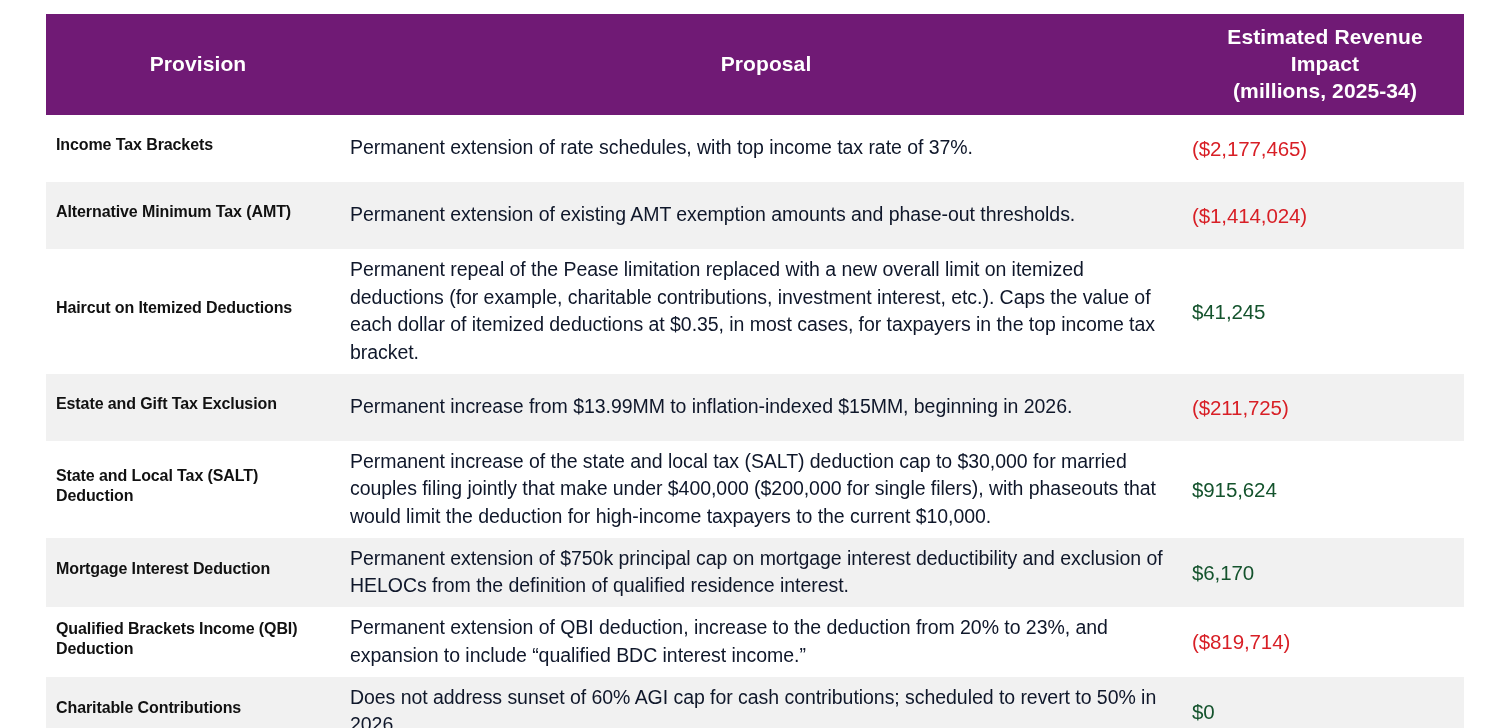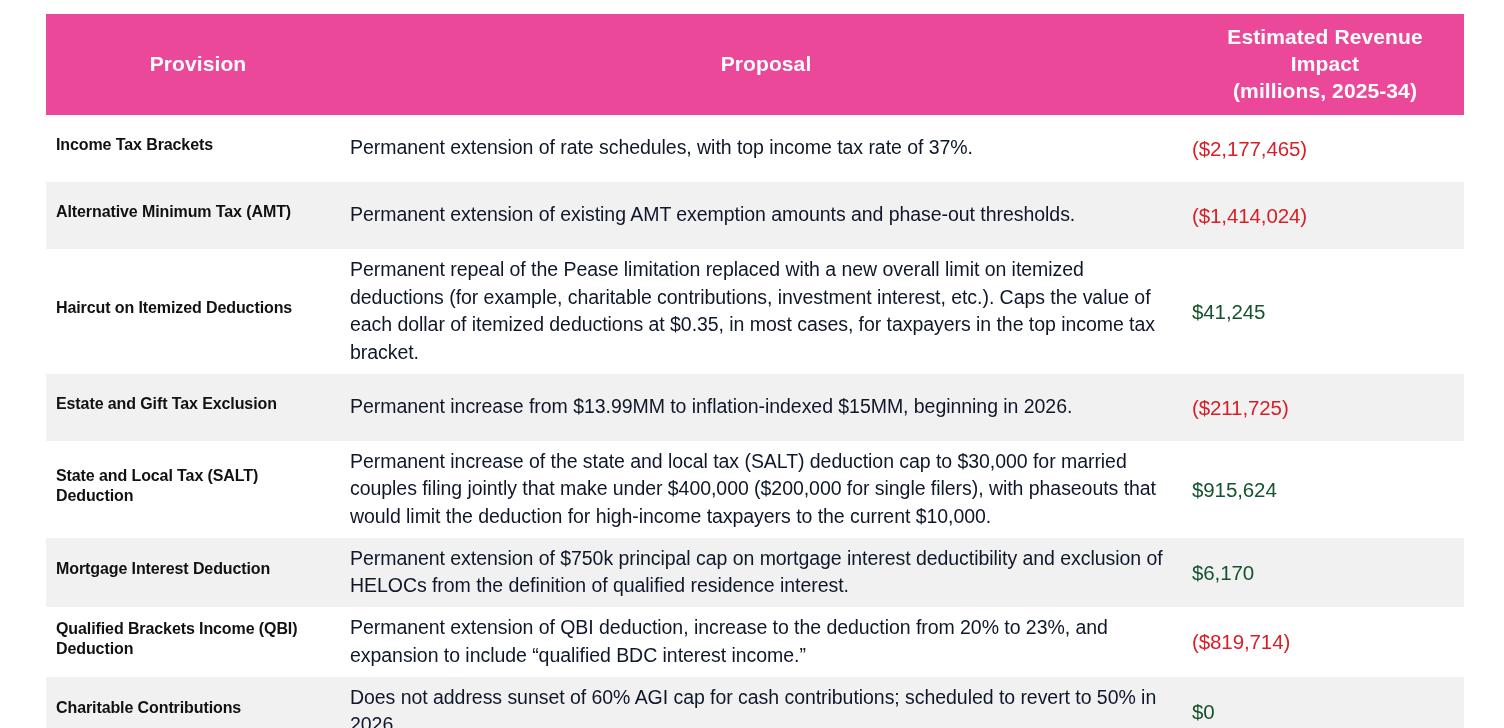--- a/index.html
+++ b/index.html
@@ -28,21 +28,21 @@
   table.tax-table {
     border-collapse: collapse;
     table-layout: fixed;
     width: 1418px;
   }
   col.c-provision { width: 300px; }
   col.c-proposal  { width: 840px; }
   col.c-impact    { width: 278px; }
 
   thead th {
-    background: #ec4899;
+    background: #701a75;
     color: #ffffff;
     font-weight: bold;
     font-size: 21px;
     line-height: 1.28;
     letter-spacing: 0.1px;
     text-align: center;
     vertical-align: middle;
     padding: 10px 8px;
     height: 48px;
     border: 0;

